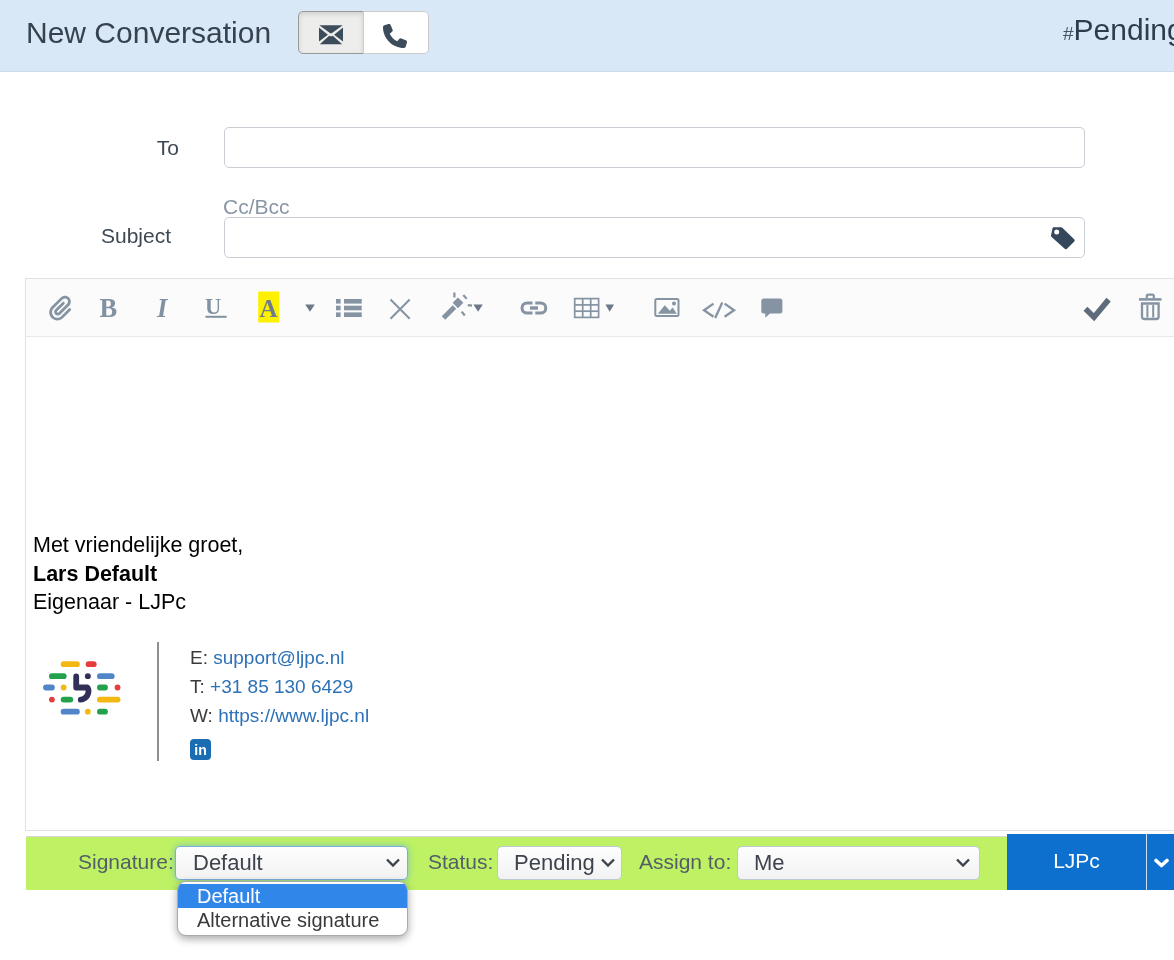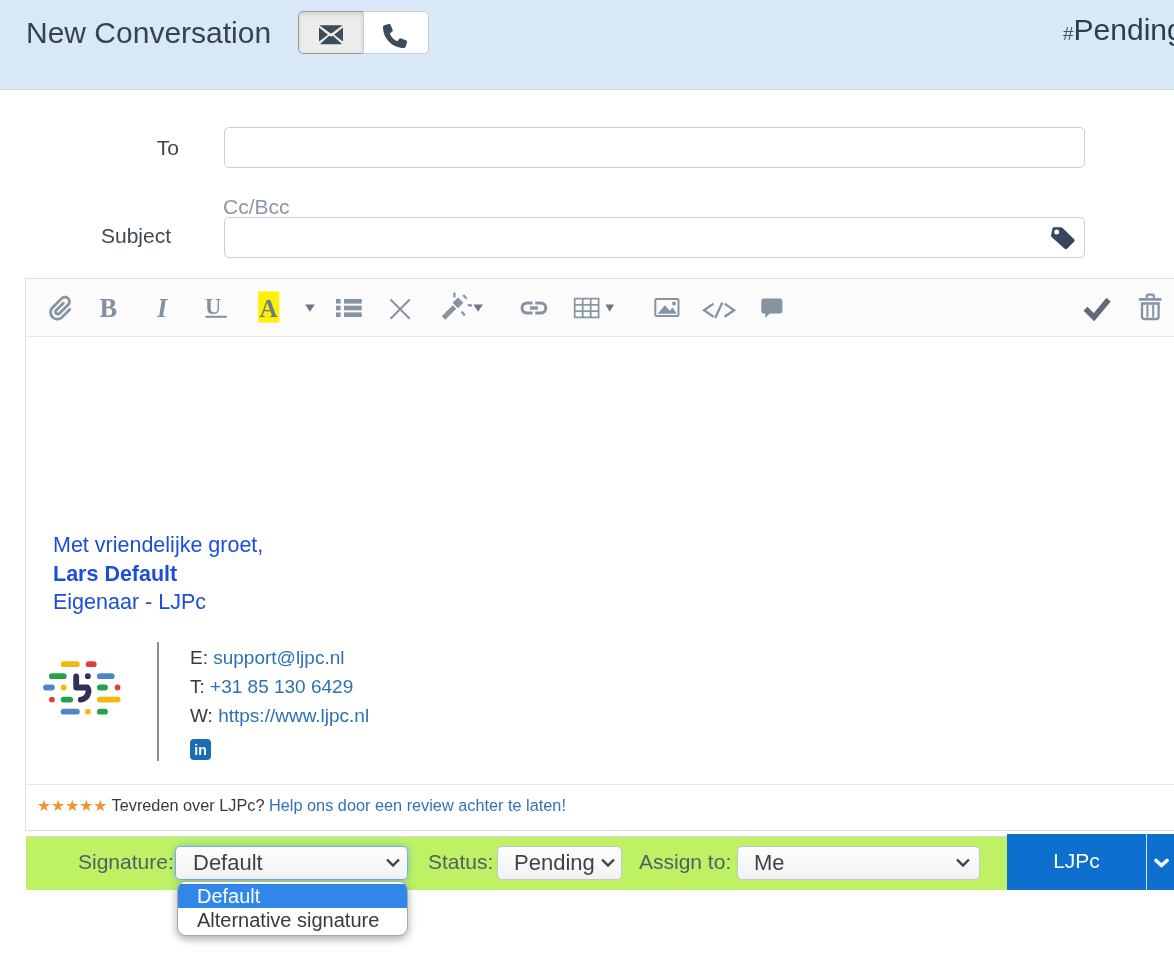--- a/index.html
+++ b/index.html
@@ -1,20 +1,20 @@
 <!DOCTYPE html>
 <html><head>
 <meta charset="utf-8">
 <style>
 * { margin:0; padding:0; box-sizing:border-box; }
 html,body { width:1174px; height:960px; overflow:hidden; background:#fff;
   font-family:"Liberation Sans", sans-serif; position:relative; }
 
 
-#topbar { position:absolute; left:0; top:0; width:1174px; height:90px;
+#topbar { position:absolute; left:0; top:0; width:1174px; height:72px;
   background:#d9e8f6; border-bottom:1px solid #cadbeb; }
 #title { position:absolute; left:26px; top:16px; font-size:30px; color:#36424f; }
 #btngroup { position:absolute; left:298px; top:11px; height:43px; }
 .tbtn { position:absolute; top:0; width:66px; height:43px; background:#fff;
   border:1px solid #ccc; }
 #btn-mail { left:0; border-radius:5px 0 0 5px; background:#ededeb;
   border-color:#9a9a9a; box-shadow:inset 0 2px 5px rgba(0,0,0,.13); }
 #btn-phone { left:65px; border-radius:0 5px 5px 0; }
 .tbtn svg { position:absolute; }
 #hashtag { position:absolute; left:1063px; top:13px;
@@ -32,21 +32,21 @@
 #inp-subject { top:217px; }
 #tagicon { position:absolute; left:1051px; top:227px; }
 
 
 #editor { position:absolute; left:25px; top:278px; width:1149px; height:553px;
   border-left:1px solid #e2e2e2; border-top:1px solid #e2e2e2; border-bottom:1px solid #e2e2e2;
   background:#fff; }
 #toolbar { position:absolute; left:0; top:0; width:1149px; height:58px;
   background:#fbfbfb; border-bottom:1px solid #e9e9e9; }
 #content { position:absolute; left:0; top:59px; width:1149px; height:446px; background:#fff; }
-#sig { position:absolute; left:27px; top:193px; font-size:21.5px; color:#1d4ed8; line-height:28.5px; }
+#sig { position:absolute; left:7px; top:193px; font-size:21.5px; color:#000000; line-height:28.5px; }
 #logo { position:absolute; left:17px; top:318px; }
 #vline { position:absolute; left:130.5px; top:304px; width:2.7px; height:119px; background:#8f8f8f; }
 #contact { position:absolute; left:164px; top:305px; font-size:19px; color:#3a3a3a; line-height:29.2px; white-space:nowrap; }
 #contact a { color:#2d71b6; text-decoration:none; }
 #linkedin { position:absolute; left:164px; top:401px; width:21px; height:21px; background:#1a6cb3;
   border-radius:4px; color:#fff; font-size:14px; font-weight:bold; text-align:center; line-height:22px; }
 #review { position:absolute; left:0; top:505px; width:1149px; height:46px;
   border-top:1px solid #e8e8e8; background:#fff; font-size:17px; }
 #review .inner { position:absolute; left:11px; top:11px; white-space:nowrap; font-size:16.3px; }
 #review .stars { color:#ef9433; font-size:15.7px; }
@@ -230,23 +230,20 @@
       </g>
     </svg>
     <div id="vline"></div>
     <div id="contact">
       E: <a>support@ljpc.nl</a><br>
       T: <a>+31 85 130 6429</a><br>
       W: <a>https://www.ljpc.nl</a>
     </div>
     <div id="linkedin">in</div>
   </div>
-  <div id="review">
-      <span class="inner"><span class="stars">★★★★★</span> <span class="txt">Tevreden over LJPc?</span> <a>Help ons door een review achter te laten!</a></span>
-    </div>
 </div>
 
 <div id="footer">
   <div class="flab" id="lbl-sig" style="left:52px;">Signature:</div>
   <div class="fsel" id="sel-sig">
       <span class="t" style="left:17px;">Default</span>
     <svg width="14" height="9" viewBox="0 0 14 9" style="left:210px;">
         <polyline points="1,1.5 7,7.5 13,1.5" fill="none" stroke="#3c434c" stroke-width="2.4"></polyline>
       </svg>
   </div>

